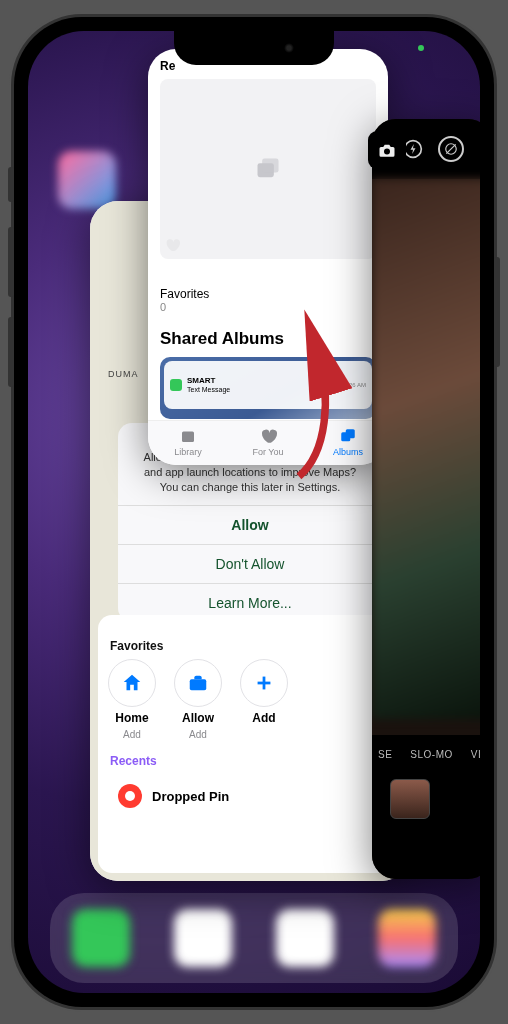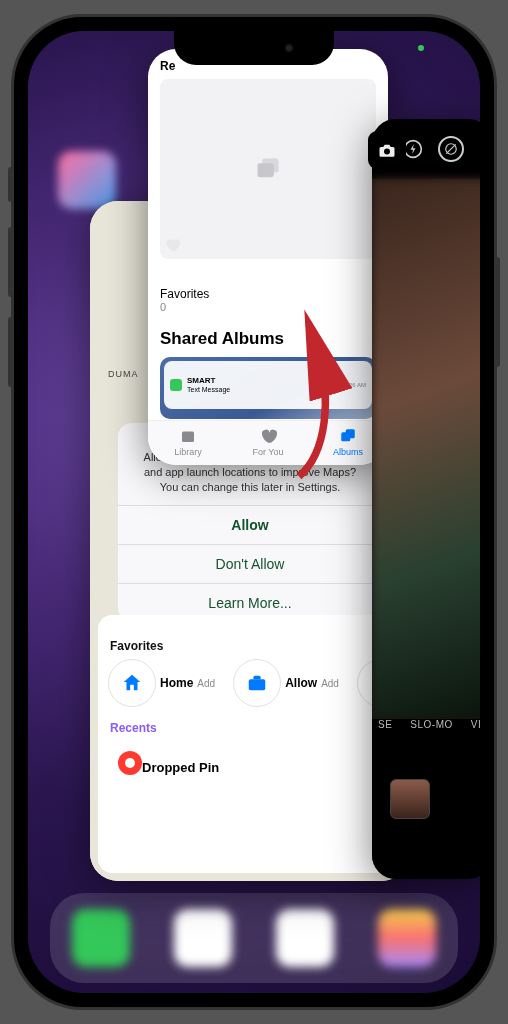--- a/index.html
+++ b/index.html
@@ -53,25 +53,25 @@
   .dialog-title{font-size:13px;font-weight:600;text-align:center;padding:10px 14px 2px;}
   .dialog-body{font-size:11px;text-align:center;color:#333;padding:0 16px 10px;line-height:1.35;}
   .dialog-btn{border-top:1px solid #ddd;color:#14532d;font-size:14px;text-align:center;padding:11px;}
   .dialog-btn.bold{font-weight:600;}
 
   .search{background:#e8e8ec;border-radius:10px;padding:8px 10px;display:flex;align-items:center;gap:6px;color:#8a8a8e;font-size:14px;}
   .mic{margin-left:auto;color:#8a8a8e;}
   .profile{position:absolute;top:420px;right:20px;width:30px;height:30px;border-radius:50%;background:#c7c7cc;}
   .sec-title{font-size:12px;font-weight:600;color:#111;margin:14px 2px 6px;}
   .fav-row{display:flex;gap:18px;margin-top:4px;}
-  .fav{display:flex;flex-direction:row;align-items:center;gap:4px;}
+  .fav{display:flex;flex-direction:column;align-items:center;gap:4px;}
   .fav-ic{width:48px;height:48px;border-radius:50%;background:#fff;border:1px solid #e2e2e6;display:flex;align-items:center;justify-content:center;color:#007aff;}
   .fav-ic svg{width:22px;height:22px;}
   .fav-lbl{font-size:12px;font-weight:600;} .fav-sub{font-size:10px;color:#8a8a8e;}
-  .recents-list{margin-top:4px;background:#fff;border-radius:10px;padding:10px;display:flex;align-items:flex-end;}
+  .recents-list{margin-top:4px;background:#fff;border-radius:10px;padding:10px;display:flex;gap:10px;align-items:center;}
   .pin{width:24px;height:24px;border-radius:50%;background:#ff3b30;position:relative;}
   .pin::after{content:"";position:absolute;inset:7px;border-radius:50%;background:#fff;}
 
   
   .photos-card{ top:18px; left:120px; width:240px; height:416px; background:#fff; z-index:20;}
   .ph-top{padding:10px 12px 0;font-size:12px;}
   .ph-title{font-weight:600;color:#000;} .ph-count{color:#888;font-size:11px;}
   .ph-row{display:flex;gap:10px;padding:6px 12px;}
   .ph-tile{flex:1;aspect-ratio:1.2;background:#f2f2f4;border-radius:8px;display:flex;align-items:center;justify-content:center;color:#c7c7cc;}
   .ph-tile svg{width:28px;height:28px;}
@@ -87,21 +87,21 @@
   .ph-tab{flex:1;text-align:center;font-size:9px;color:#8a8a8e;}
   .ph-tab.active{color:#007aff;}
   .ph-tab svg{display:block;margin:0 auto 2px;width:20px;height:18px;}
 
   
   .camera-card{top:88px;right:-12px;width:120px;height:760px;background:#1a120e;z-index:25;border-radius:24px;}
   .camera-card .topbar{height:60px;background:#000;display:flex;align-items:center;justify-content:center;gap:12px;}
   .cam-ic{width:26px;height:26px;border:2px solid #ccc;border-radius:50%;display:flex;align-items:center;justify-content:center;color:#ccc;}
   .cam-ic.flash{border:none;}
   .viewfinder{height:540px;background:linear-gradient(160deg,#3a251d 0%,#6b4a3a 40%,#2a4030 70%,#0a140c 100%);filter:blur(4px);}
-  .cam-bottom{position:absolute;bottom:0;left:0;right:0;height:160px;background:#000;}
+  .cam-bottom{position:absolute;bottom:0;left:0;right:0;height:144px;background:#000;padding-top:14px;}
   .modes{display:flex;gap:18px;justify-content:flex-start;padding-left:6px;color:#bbb;font-size:10px;letter-spacing:0.5px;}
   .mode{}
   .thumb{position:absolute;bottom:60px;left:18px;width:40px;height:40px;border-radius:6px;background:linear-gradient(#8b5a4a,#3a241c);border:1px solid #444;}
 
   
   .status-dot{position:absolute;top:14px;right:56px;width:6px;height:6px;border-radius:50%;background:#34c759;z-index:101;}
 
   
   .camera-corner{position:absolute;top:100px;right:74px;width:38px;height:38px;background:#000;border-radius:9px;display:flex;align-items:center;justify-content:center;z-index:30;}
   .camera-corner svg{width:22px;height:18px;fill:#eee;}

